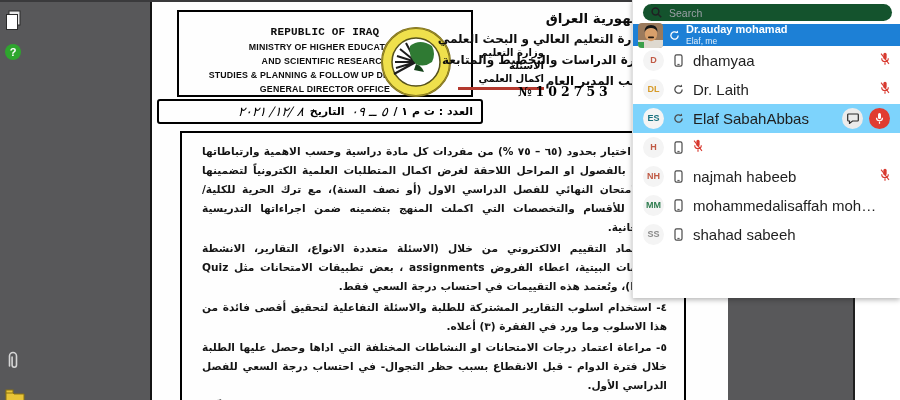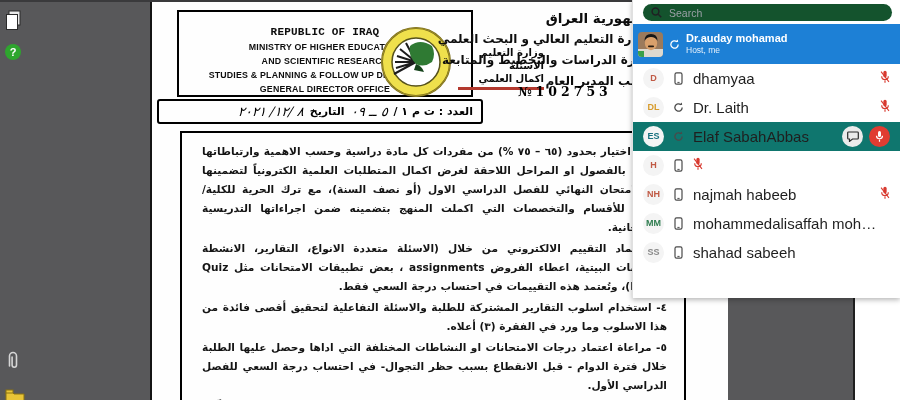--- a/index.html
+++ b/index.html
@@ -49,21 +49,21 @@
           line-height:19px; color:#141414; margin-bottom:2px; }
 
   
   .panel { position:absolute; left:632px; top:0; width:268px; height:298px;
            background:#fff; z-index:5; border-left:1px solid #e0e0e0;
            box-shadow:0 2px 5px rgba(0,0,0,.28); display:flex; flex-direction:column; }
   .search-row { height:22px; display:flex; align-items:center; padding:3px 8px 0 10px; }
   .search-pill { flex:1; height:17px; background:#14532d; border-radius:9px;
                  display:flex; align-items:center; padding:0 8px; gap:7px; }
   .search-pill span { font-size:10.5px; color:#9aa0a6; }
-  .host-row { height:40px; margin-top:2px; display:flex; align-items:center;
+  .host-row { height:22px; margin-top:2px; display:flex; align-items:center;
               padding:0 10px 0 5px; gap:6px; color:#fff; }
   .host-avatar { width:25px; height:25px; border-radius:4px; overflow:hidden; flex:none; }
   .host-texts { line-height:12px; }
   .host-name { font-size:11px; font-weight:bold; }
   .host-role { font-size:8.5px; opacity:.88; }
   .p-row { height:29px; display:flex; align-items:center; padding:0 10px 0 10px; gap:8px; }
   .p-init { width:21px; height:21px; border-radius:50%; background:#f4f4f4; flex:none;
             font-size:9px; font-weight:bold; text-align:center; line-height:21px; }
   .p-dev { width:13px; flex:none; display:flex; justify-content:center; }
   .p-name { font-size:15px; color:#1f1f1f; white-space:nowrap; overflow:hidden;
@@ -185,21 +185,21 @@
         </svg>
       </div>
       <span style="display:flex;">
         <svg width="11" height="11" viewBox="0 0 12 12">
           <path d="M10 6 a4 4 0 1 1 -1.4 -3" fill="none" stroke="#ffffff" stroke-width="1.4"></path>
           <path d="M9.6 0.6 l0.4 2.8 -2.8 -0.4 z" fill="#ffffff"></path>
         </svg>
       </span>
       <div class="host-texts">
         <div class="host-name">Dr.auday mohamad</div>
-        <div class="host-role">Host, me</div>
+        <div class="host-role">Elaf, me</div>
       </div>
     </div>
 
     <div id="rows">
         <div class="p-row">
     <div class="p-init" style="color: rgb(192, 90, 69);">D</div>
     <span class="p-dev dev-phone">
       <svg width="9" height="13" viewBox="0 0 9 13">
         <rect x="1" y="0.8" width="7" height="11.4" rx="1.6" fill="none" stroke="#4a4a4a" stroke-width="1.2"></rect>
         <line x1="3.4" y1="10.4" x2="5.6" y2="10.4" stroke="#4a4a4a" stroke-width="1"></line>
@@ -236,21 +236,21 @@
         <svg width="10" height="14" viewBox="0 0 12 17">
           <rect x="4" y="1" width="4" height="8" rx="2" fill="#d83a30"></rect>
           <path d="M2 7.5 a4 4 0 0 0 8 0" fill="none" stroke="#d83a30" stroke-width="1.4"></path>
           <line x1="6" y1="12.5" x2="6" y2="15.5" stroke="#d83a30" stroke-width="1.4"></line>
           <line x1="1.2" y1="2" x2="10.8" y2="14.5" stroke="#d83a30" stroke-width="1.3"></line>
         </svg>
       </span>
 
     </div>
   </div>
-        <div class="p-row" style="background: #0f766e;">
+        <div class="p-row" style="background: #7dd3fc;">
     <div class="p-init" style="color: rgb(23, 112, 126);">ES</div>
 
     <span class="p-dev dev-sync">
       <svg width="11" height="11" viewBox="0 0 12 12">
         <path d="M10 6 a4 4 0 1 1 -1.4 -3" fill="none" stroke="#4a4a4a" stroke-width="1.4"></path>
         <path d="M9.6 0.6 l0.4 2.8 -2.8 -0.4 z" fill="#4a4a4a"></path>
       </svg>
     </span>
     <div class="p-name">Elaf SabahAbbas</div>
     <div class="p-right">

